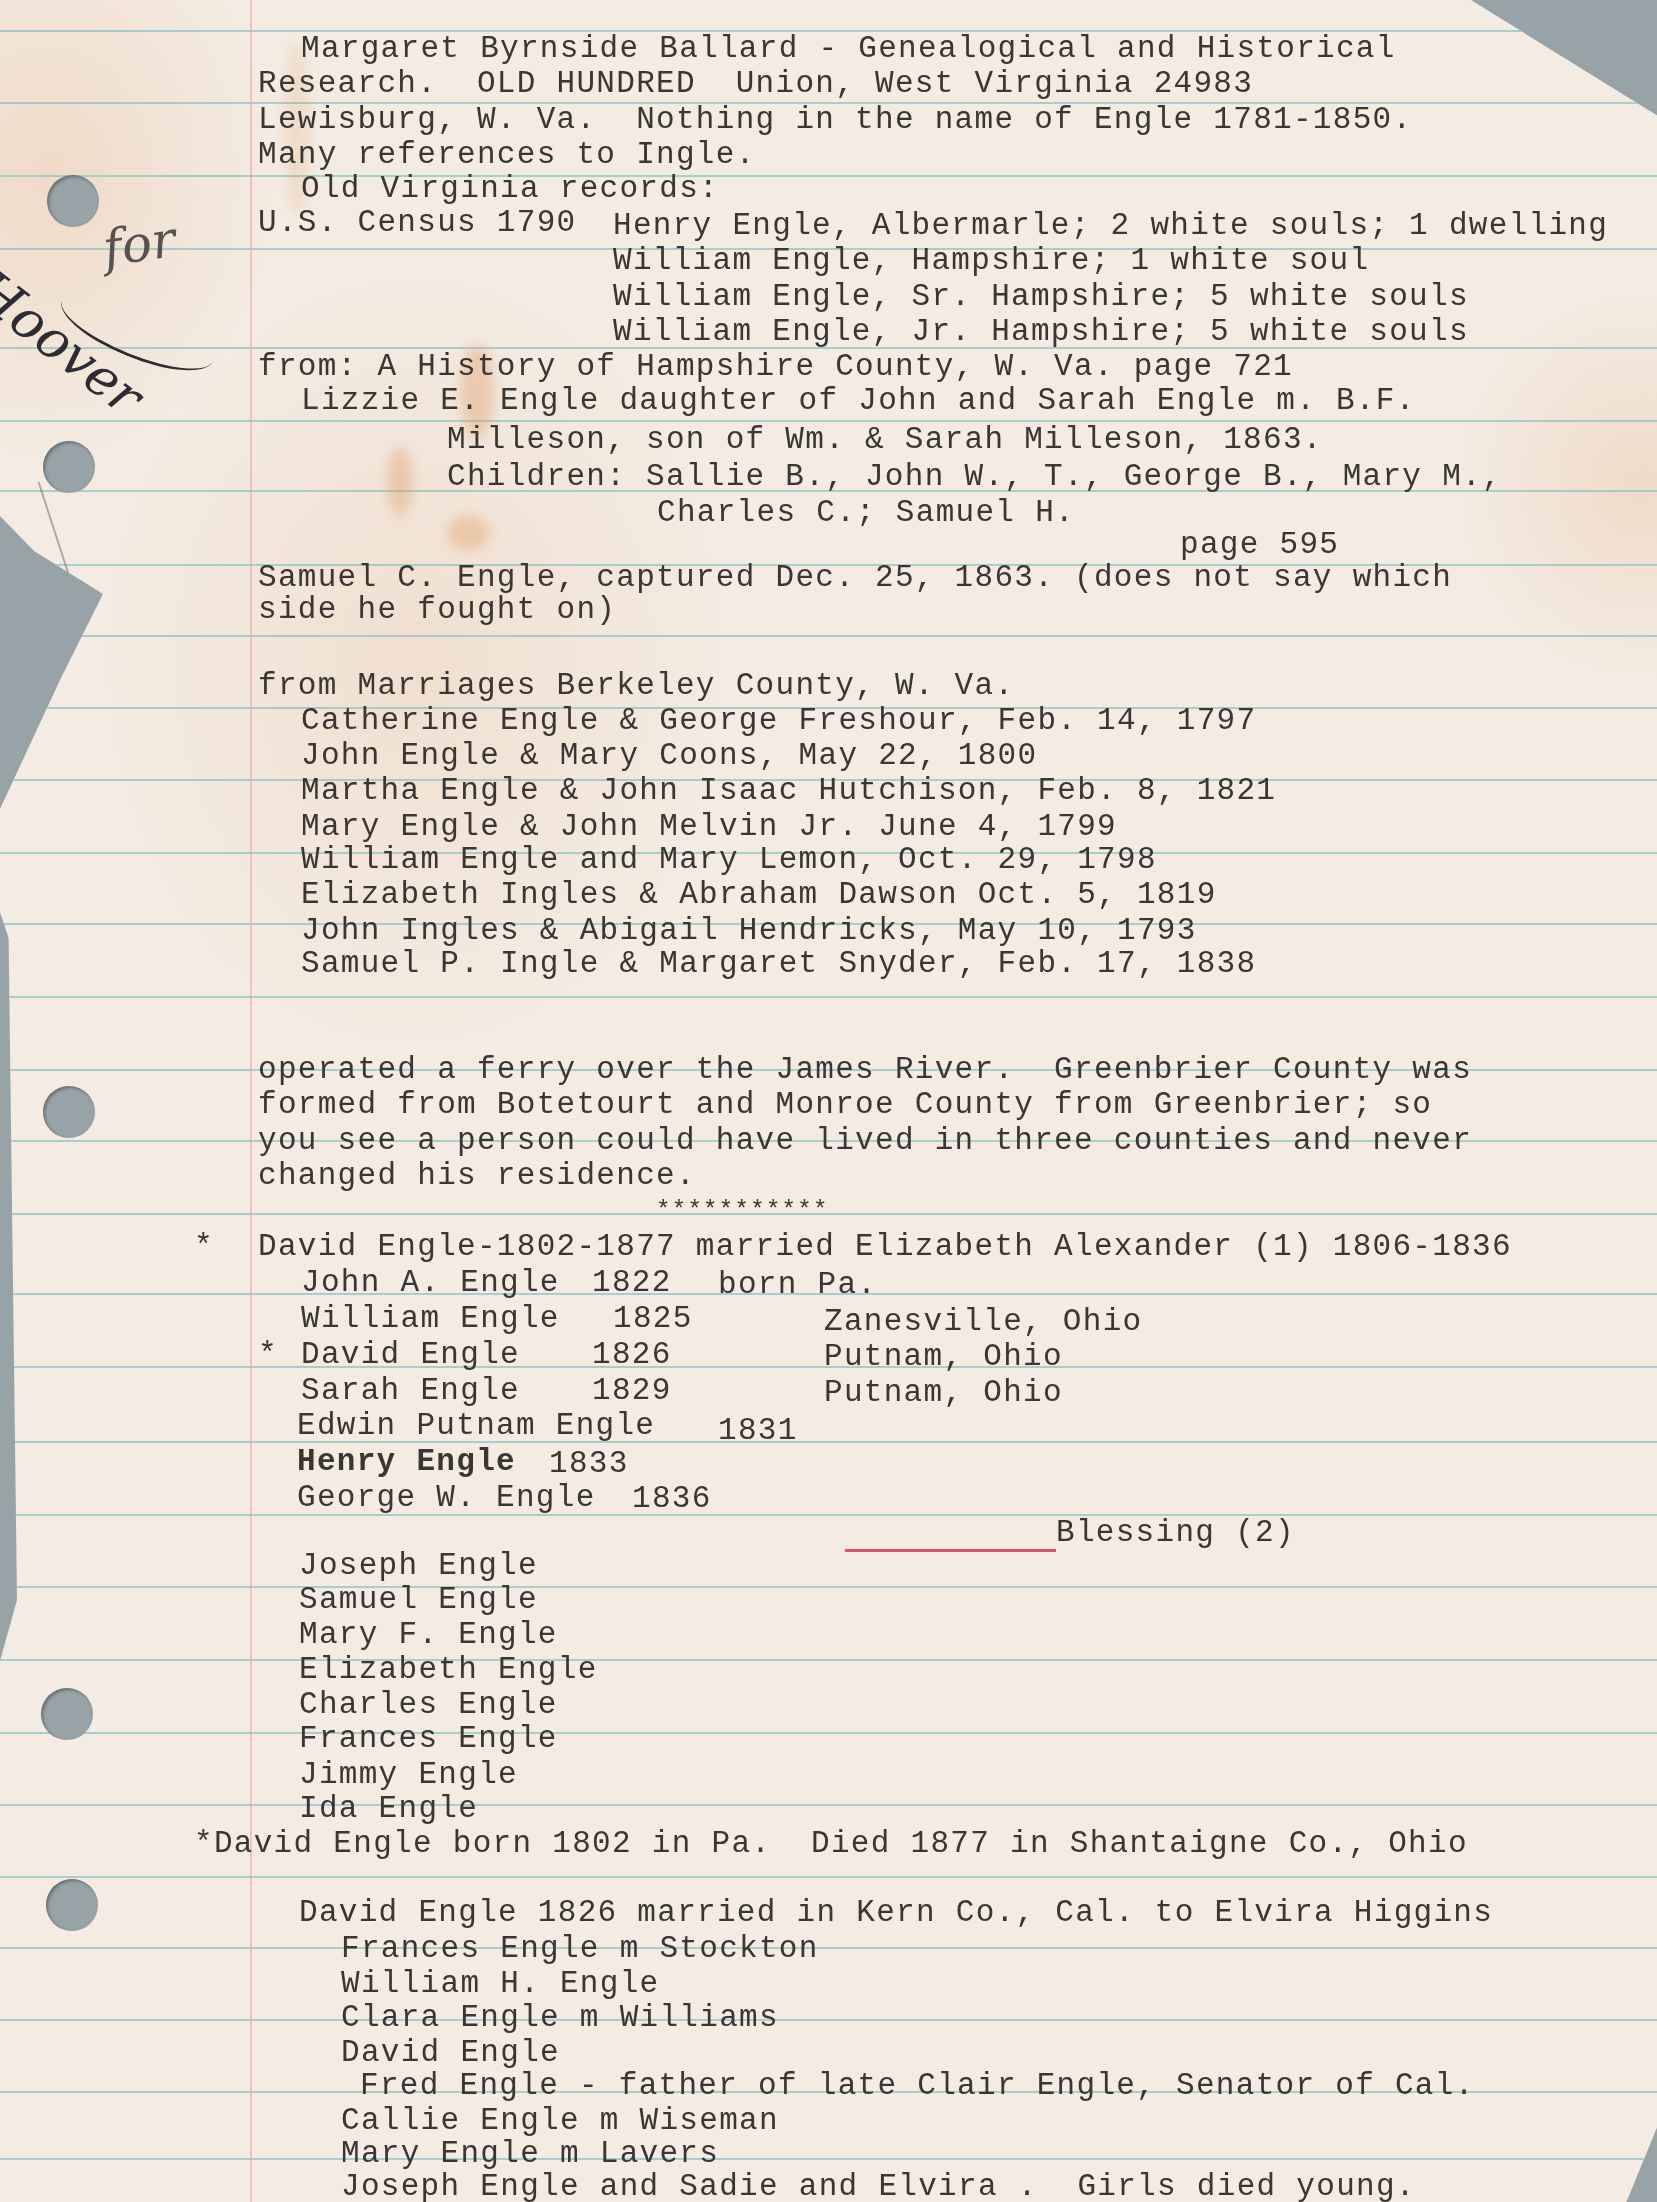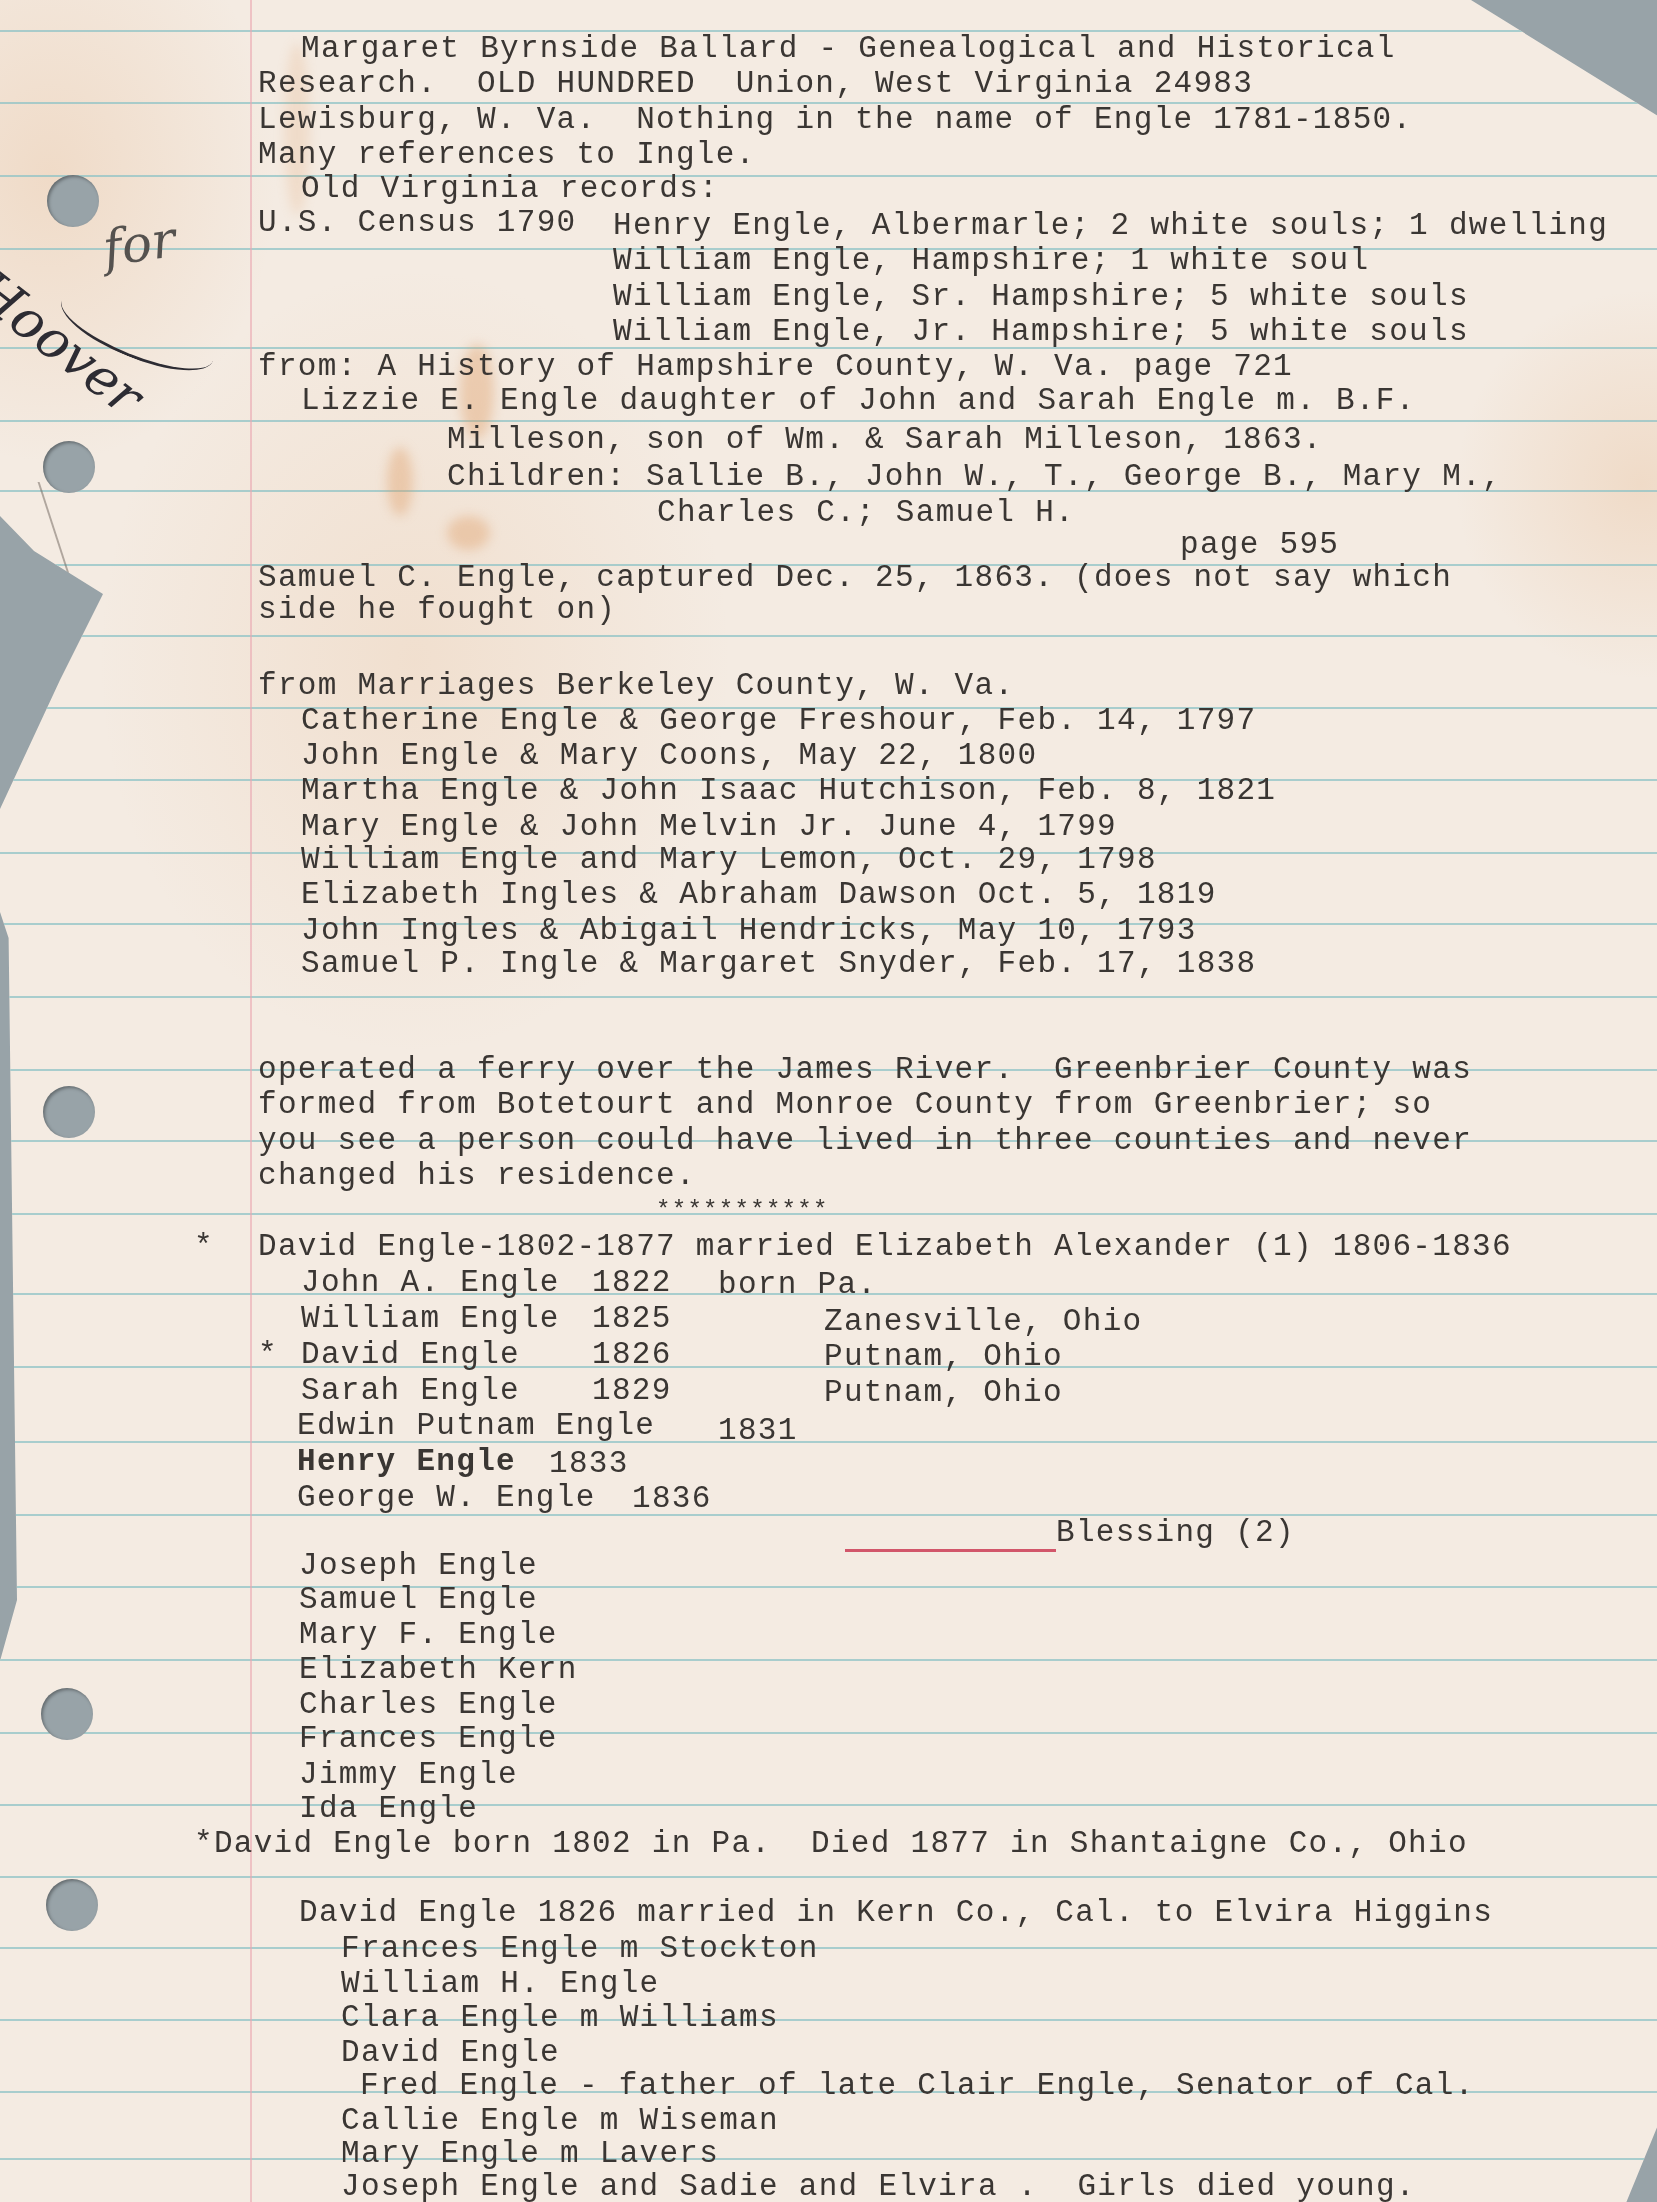--- a/index.html
+++ b/index.html
@@ -150,21 +150,21 @@
   <div class="line" style="left:656px;top:1194px;font-size:24px">***********</div>
 
   <div class="line" style="left:194px;top:1230px">*</div>
   <div class="line" style="left:258px;top:1230px">David Engle-1802-1877 married Elizabeth Alexander (1) 1806-1836</div>
 
   <div class="line" style="left:301px;top:1266px">John A. Engle</div>
   <div class="line" style="left:592px;top:1266px">1822</div>
   <div class="line" style="left:718px;top:1268px">born Pa.</div>
 
   <div class="line" style="left:301px;top:1302px">William Engle</div>
-  <div class="line" style="left:592px;top:1302px">1825</div>
+  <div class="line" style="left:613px;top:1302px">1825</div>
   <div class="line" style="left:824px;top:1305px">Zanesville, Ohio</div>
 
   <div class="line" style="left:258px;top:1338px">*</div>
   <div class="line" style="left:301px;top:1338px">David Engle</div>
   <div class="line" style="left:592px;top:1338px">1826</div>
   <div class="line" style="left:824px;top:1340px">Putnam, Ohio</div>
 
   <div class="line" style="left:301px;top:1374px">Sarah Engle</div>
   <div class="line" style="left:592px;top:1374px">1829</div>
   <div class="line" style="left:824px;top:1376px">Putnam, Ohio</div>
@@ -177,21 +177,21 @@
 
   <div class="line" style="left:297px;top:1481px">George W. Engle</div>
   <div class="line" style="left:632px;top:1482px">1836</div>
 
   <div class="red-rule"></div>
   <div class="line" style="left:1056px;top:1516px">Blessing (2)</div>
 
   <div class="line" style="left:299px;top:1549px">Joseph Engle</div>
   <div class="line" style="left:299px;top:1583px">Samuel Engle</div>
   <div class="line" style="left:299px;top:1618px">Mary F. Engle</div>
-  <div class="line" style="left:299px;top:1653px">Elizabeth Kern</div>
+  <div class="line" style="left:299px;top:1653px">Elizabeth Engle</div>
   <div class="line" style="left:299px;top:1688px">Charles Engle</div>
   <div class="line" style="left:299px;top:1722px">Frances Engle</div>
   <div class="line" style="left:299px;top:1758px">Jimmy Engle</div>
   <div class="line" style="left:299px;top:1792px">Ida Engle</div>
 
   <div class="line" style="left:194px;top:1827px">*David Engle born 1802 in Pa.  Died 1877 in Shantaigne Co., Ohio</div>
 
   <div class="line" style="left:299px;top:1896px">David Engle 1826 married in Kern Co., Cal. to Elvira Higgins</div>
   <div class="line" style="left:341px;top:1932px">Frances Engle m Stockton</div>
   <div class="line" style="left:341px;top:1967px">William H. Engle</div>

